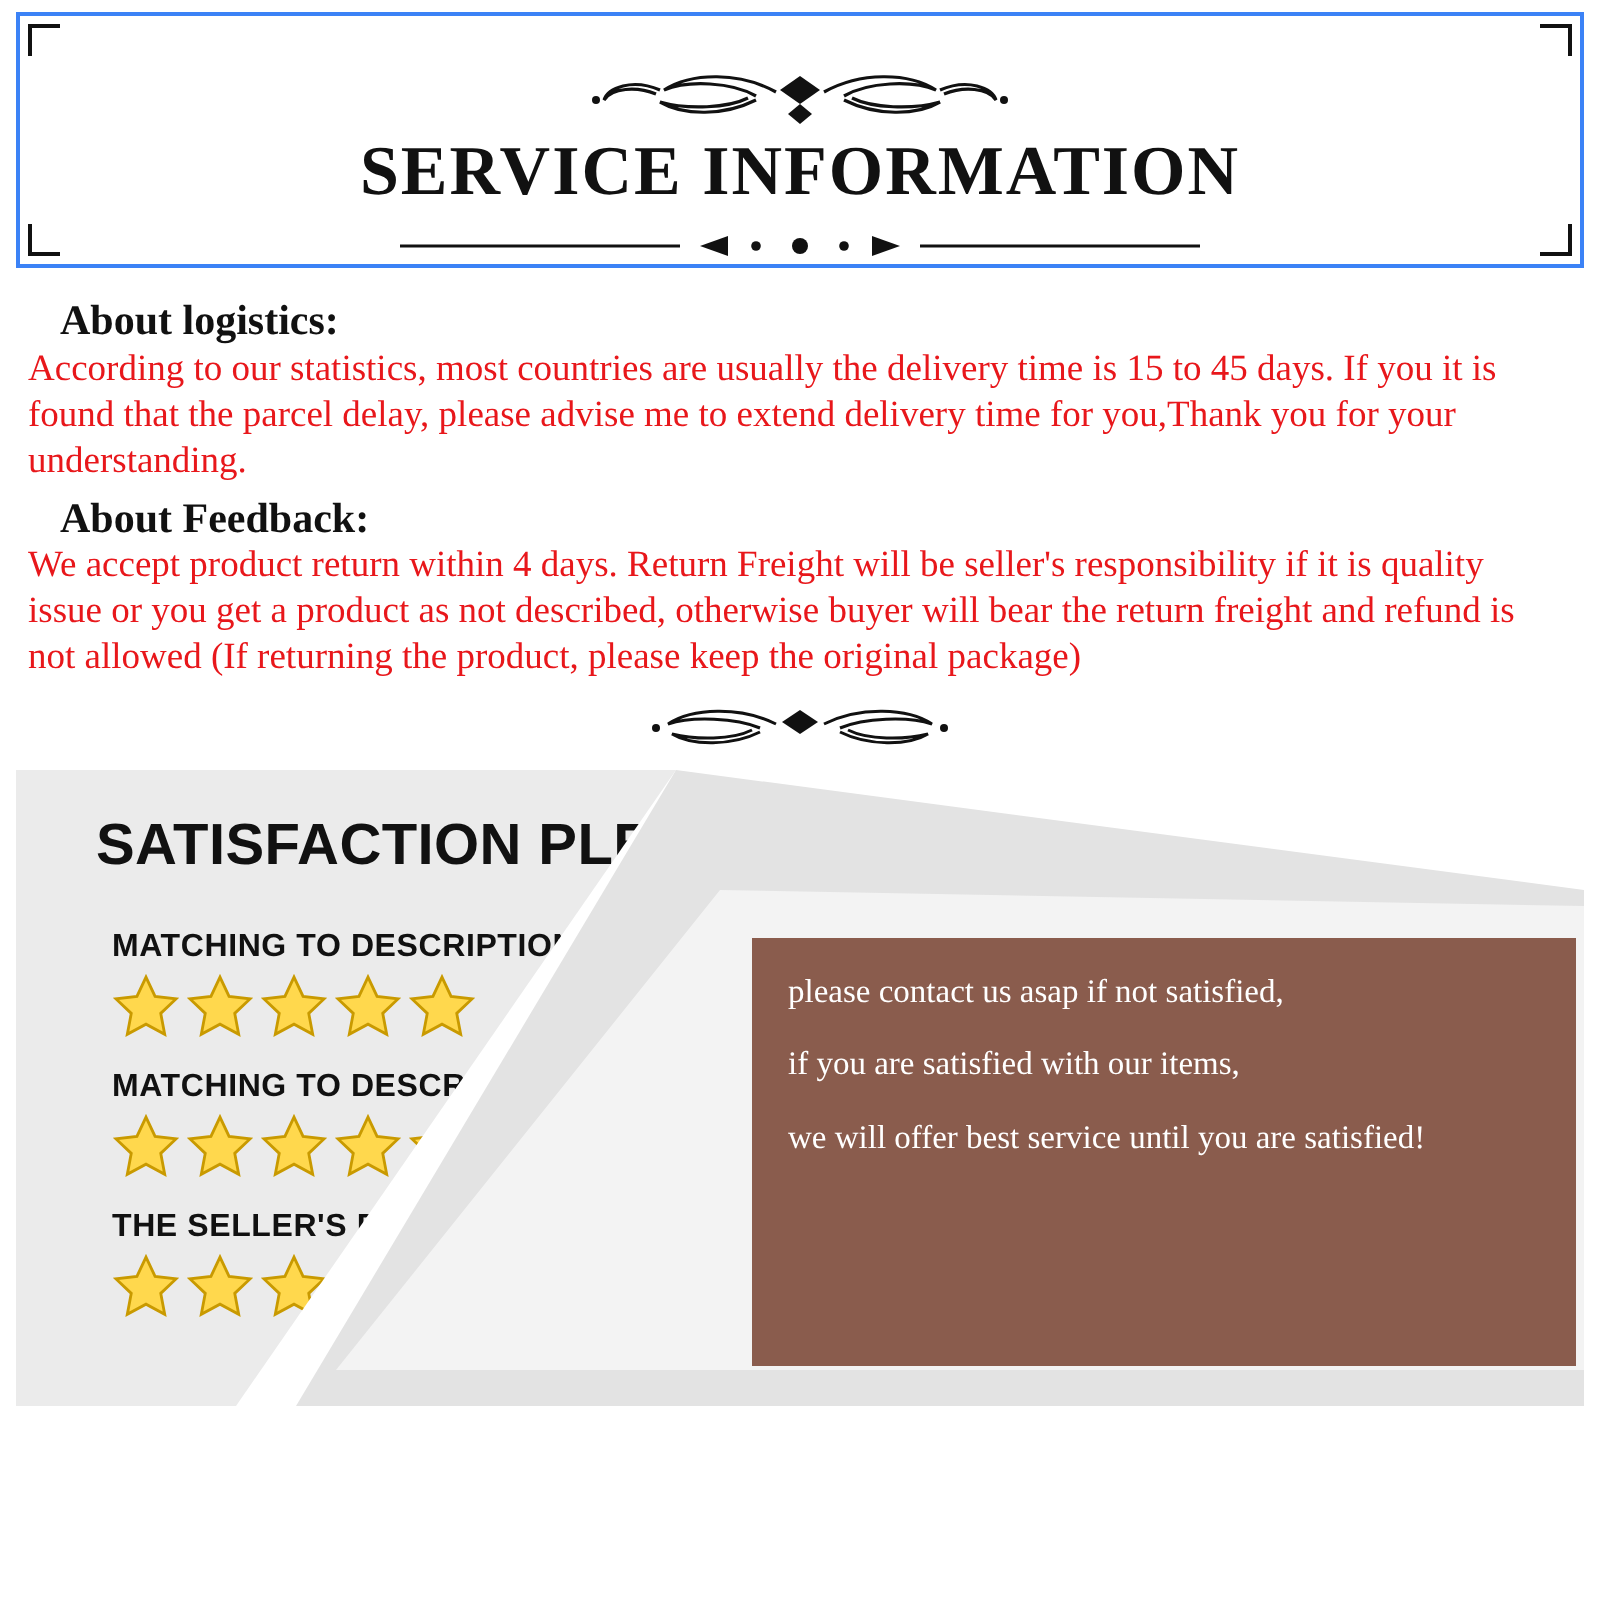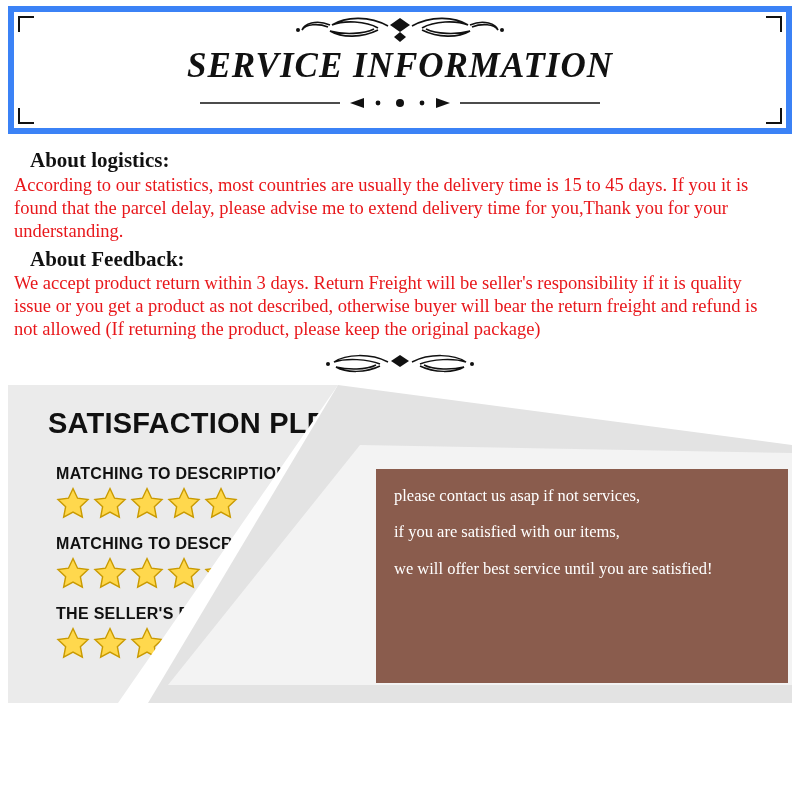--- a/index.html
+++ b/index.html
@@ -18,27 +18,26 @@
     width: 800px;
     height: 800px;
     box-sizing: border-box;
   }
 
   
   .header-banner {
     position: relative;
     margin: 6px 8px 0 8px;
     height: 128px;
-    border: 6px solid #3b82f6;
+    border: 2px solid #3b82f6;
     box-sizing: border-box;
     display: flex;
     flex-direction: column;
     align-items: center;
-    justify-content: flex-start;
-    font-style: italic;
+    justify-content: flex-end;
   }
   .header-corner {
     position: absolute;
     width: 14px;
     height: 14px;
     border: 2px solid #111;
   }
   .hc-tl { top: 4px; left: 4px; border-right: none; border-bottom: none; }
   .hc-tr { top: 4px; right: 4px; border-left: none; border-bottom: none; }
   .hc-bl { bottom: 4px; left: 4px; border-right: none; border-top: none; }
@@ -213,21 +212,21 @@
       </svg>
     </div>
   </div>
 
   <div class="content">
     <div class="sec-head">About logistics:</div>
     <div class="sec-body">According to our statistics, most countries are usually the delivery time is 15 to 45 days. If you it is found that the parcel delay, please advise me to extend delivery time for you,Thank you for your understanding.</div>
 
     <div class="sec-head">About Feedback:</div>
 
-    <div class="sec-body">We accept product return within 3 days. Return Freight will be seller's responsibility if it is quality issue or you get a product as not described, otherwise buyer will bear the return freight and refund is not allowed (If returning the product, please keep the original package)</div>
+    <div class="sec-body">We accept product return within 4 days. Return Freight will be seller's responsibility if it is quality issue or you get a product as not described, otherwise buyer will bear the return freight and refund is not allowed (If returning the product, please keep the original package)</div>
   </div>
 
   <div class="mid-div">
     <svg width="380" height="26" viewBox="0 0 380 26">
       <g stroke="#111" stroke-width="1.5" fill="none">
         <path d="M190 4 l9 6 -9 6 -9 -6 z" fill="#111" stroke="none"></path>
         <path d="M178 11 C160 2, 136 3, 124 11 C136 7, 158 8, 170 13"></path>
         <path d="M202 11 C220 2, 244 3, 256 11 C244 7, 222 8, 210 13"></path>
         <path d="M170 15 C156 22, 136 22, 126 16 C138 19, 156 19, 166 14"></path>
         <path d="M210 15 C224 22, 244 22, 254 16 C242 19, 224 19, 214 14"></path>
@@ -304,19 +303,19 @@
       </div>
     </div>
 
     <svg class="wedge" viewBox="0 0 784 318" preserveAspectRatio="none">
       <polygon points="330,0 784,0 784,318 110,318" fill="#ffffff"></polygon>
       <polygon points="330,0 784,60 784,318 140,318" fill="#e3e3e3"></polygon>
       <polygon points="352,60 784,68 784,300 160,300" fill="#f3f3f3"></polygon>
     </svg>
 
     <div class="brown-box">
-      <div class="brown-line">please contact us asap if not services,</div>
+      <div class="brown-line">please contact us asap if not satisfied,</div>
       <div class="brown-line">if you are satisfied with our items,</div>
       <div class="brown-line">we will offer best service until you are satisfied!</div>
     </div>
   </div>
 
 </div>
 
 </body></html>

